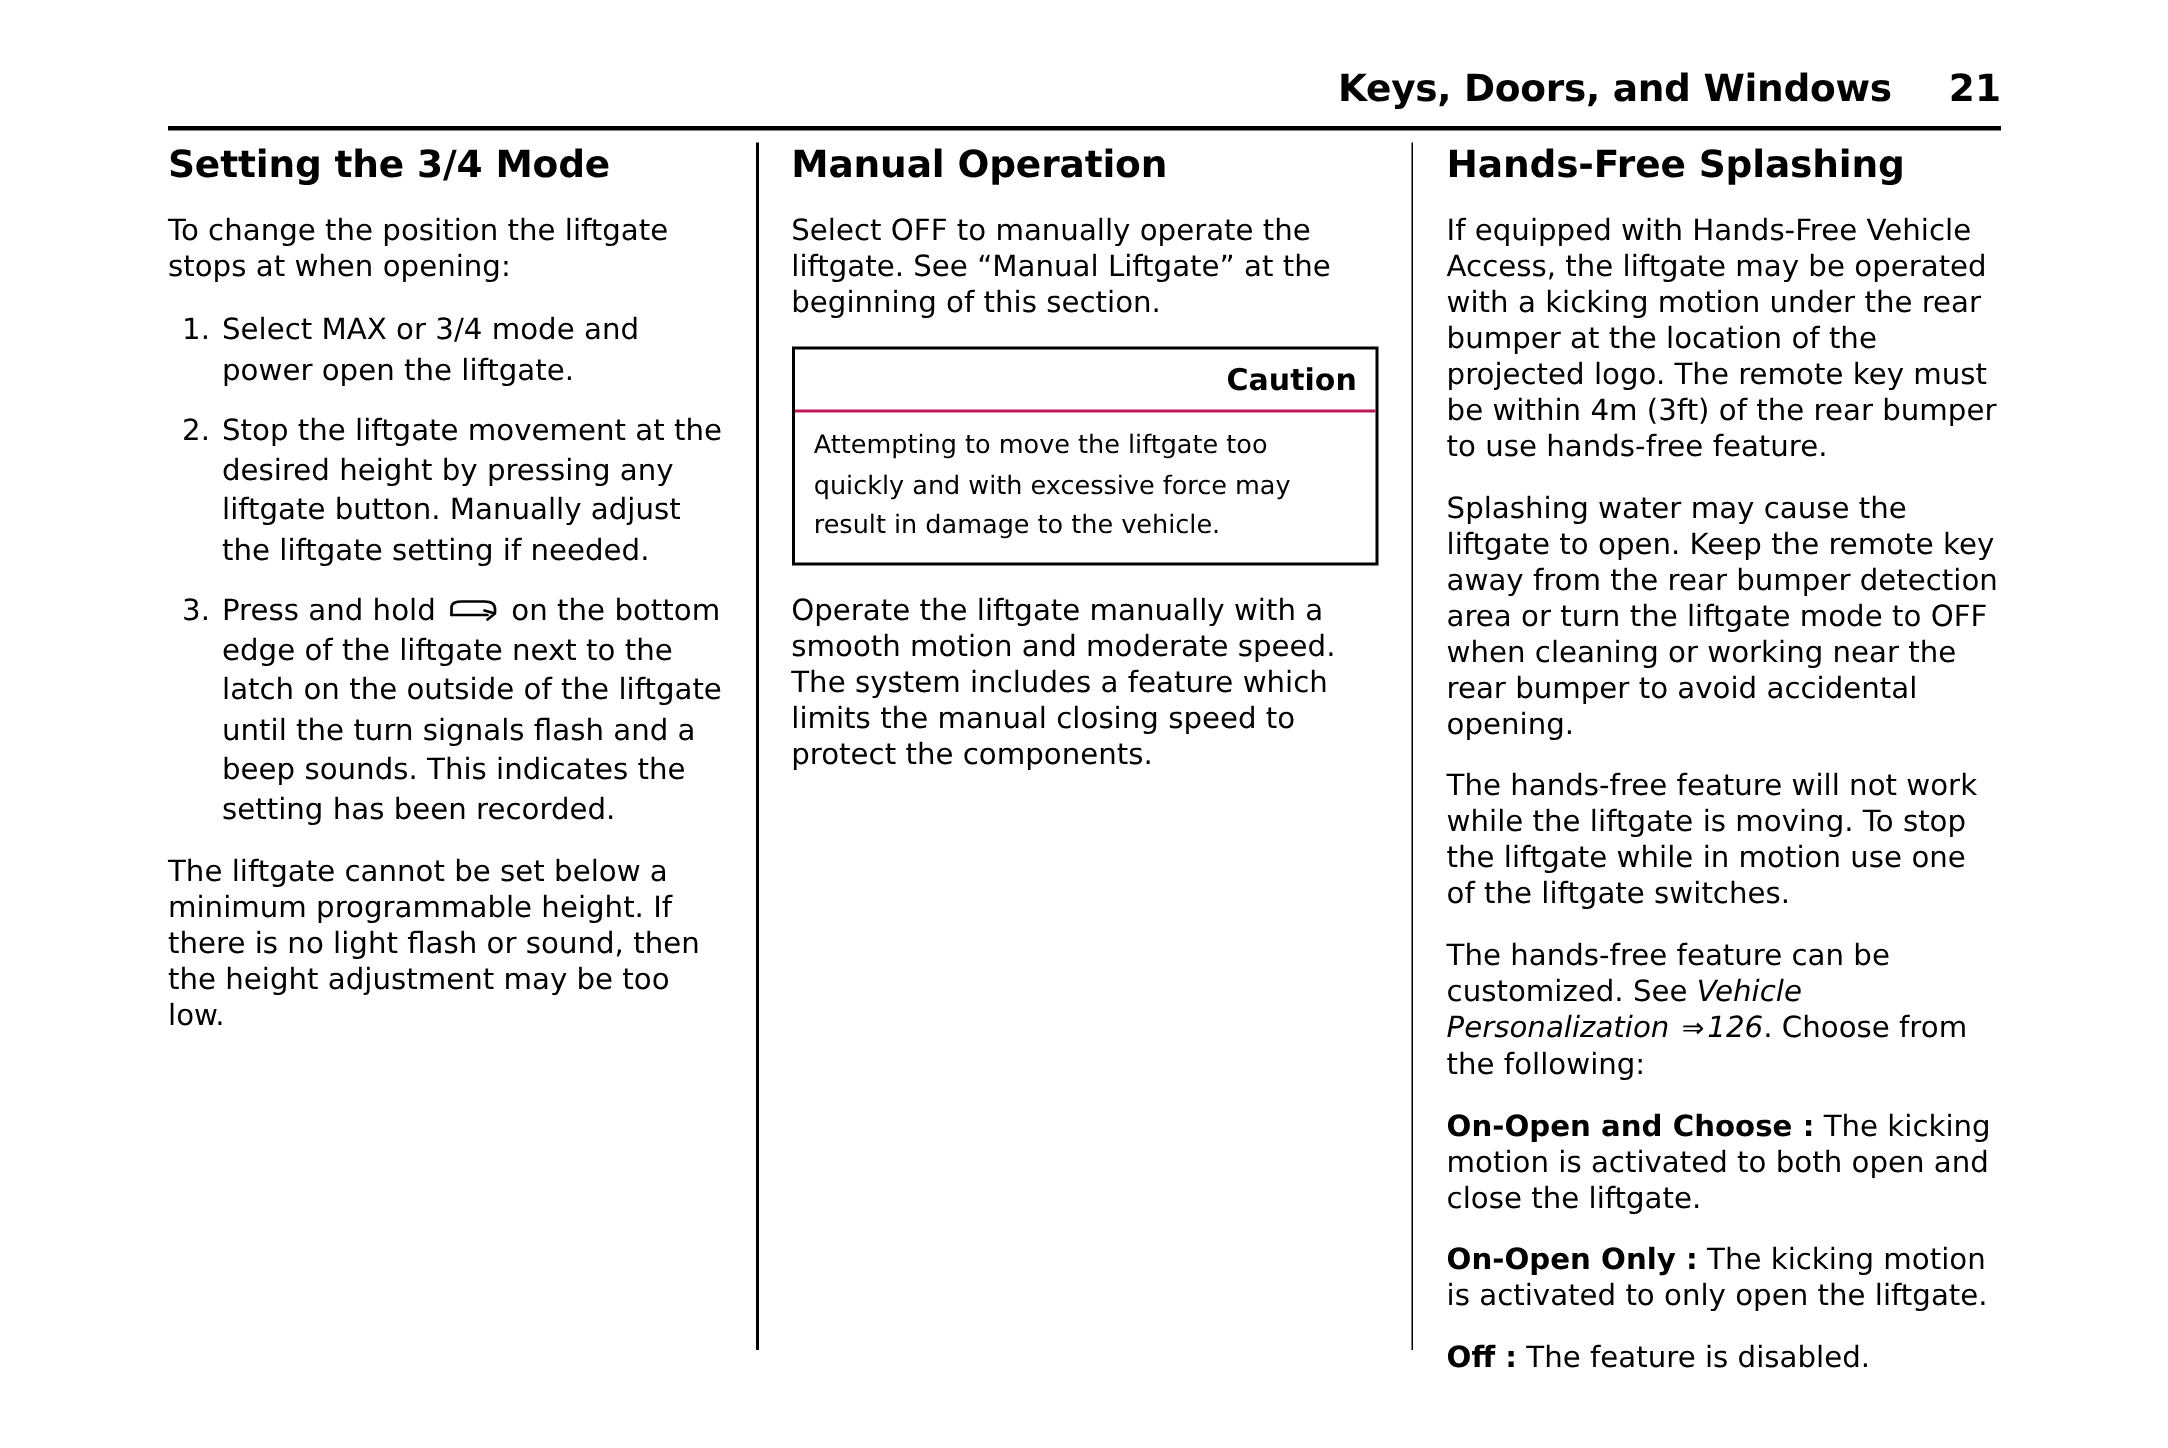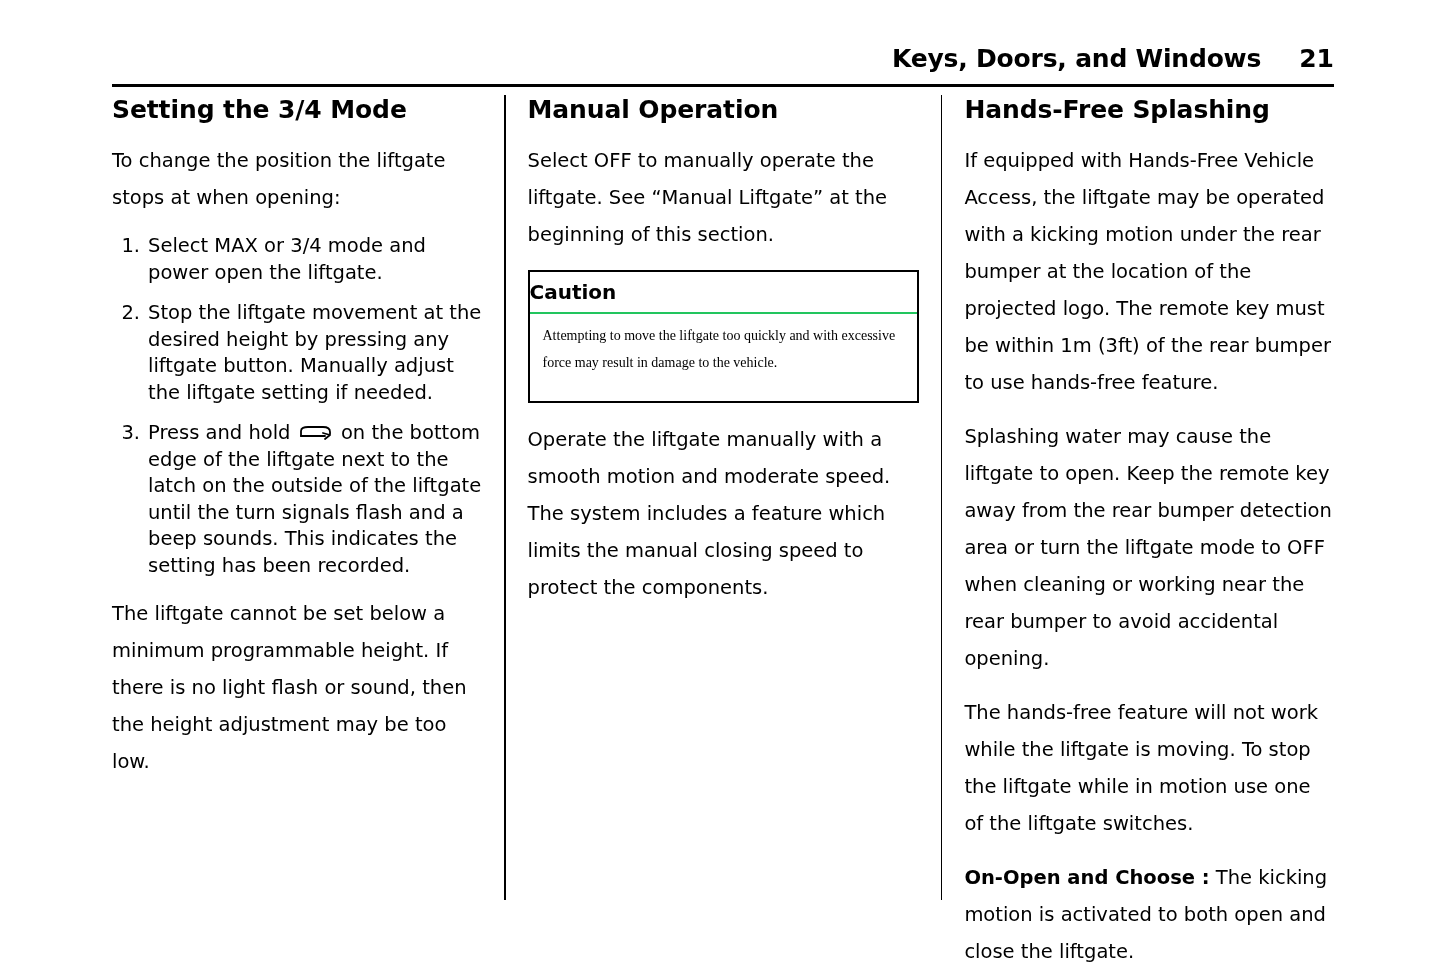--- a/index.html
+++ b/index.html
@@ -72,21 +72,21 @@
     height: 805px;
   }
   h2.col-title {
     font-size: 25px;
     font-weight: bold;
     margin: 0 0 18px 0;
     letter-spacing: -0.1px;
   }
   p.body {
     font-size: 19.5px;
-    line-height: 37px;
+    line-height: 24px;
     margin: 0 0 17px 0;
   }
   ol.steps {
     margin: 0 0 16px 0;
     padding: 0;
     list-style: none;
   }
   ol.steps li {
     font-size: 19.5px;
     line-height: 26.5px;
@@ -102,31 +102,30 @@
     text-align: right;
   }
   
   .caution {
     border: 2px solid #000;
     margin: 2px 0 18px 0;
     width: 391px;
     box-sizing: border-box;
   }
   .caution-head {
-    text-align: left;
+    text-align: right;
     font-size: 20px;
     font-weight: bold;
     padding: 8px 12px 8px 0;
-    border-bottom: 2px solid #22c55e;
+    border-bottom: 2px solid #be185d;
   }
   .caution-body {
-    font-size: 14px;
+    font-size: 17px;
     line-height: 26.5px;
-    padding: 9px 13px 25px 13px;
-    font-family: Liberation Serif, serif;
+    padding: 9px 13px 11px 13px;
   }
   .term {
     font-weight: bold;
   }
   .italic {
     font-style: italic;
   }
   .liftgate-glyph {
     display: inline-block;
     width: 34px;
@@ -191,24 +190,29 @@
         <div class="caution-head">Caution</div>
         <div class="caution-body">Attempting to move the liftgate too quickly and with excessive force may result in damage to the vehicle.</div>
       </div>
       <p class="body">Operate the liftgate manually with a smooth motion and moderate speed. The system includes a feature which limits the manual closing speed to protect the components.</p>
     </div>
 
     <div class="col-sep"></div>
 
     <div class="col">
       <h2 class="col-title">Hands-Free Splashing</h2>
-      <p class="body">If equipped with Hands-Free Vehicle Access, the liftgate may be operated with a kicking motion under the rear bumper at the location of the projected logo. The remote key must be within 1m (3ft) of the rear bumper to use hands-free feature.</p>
+      <p class="body">If equipped with Hands-Free Vehicle Access, the liftgate may be operated with a kicking motion under the rear bumper at the location of the projected logo. The remote key must be within 4m (3ft) of the rear bumper to use hands-free feature.</p>
       <p class="body">Splashing water may cause the liftgate to open. Keep the remote key away from the rear bumper detection area or turn the liftgate mode to OFF when cleaning or working near the rear bumper to avoid accidental opening.</p>
       <p class="body">The hands-free feature will not work while the liftgate is moving. To stop the liftgate while in motion use one of the liftgate switches.</p>
       <p class="body">
+        <span>The hands-free feature can be customized. See</span>
+        <span class="italic">Vehicle Personalization</span>
+        <span class="arrow-glyph">⇒</span><span class="italic">126</span><span>. Choose from the following:</span>
+      </p>
+      <p class="body">
         <span class="term">On-Open and Choose :</span>
         <span>The kicking motion is activated to both open and close the liftgate.</span>
       </p>
       <p class="body">
         <span class="term">On-Open Only :</span>
         <span>The kicking motion is activated to only open the liftgate.</span>
       </p>
       <p class="body">
         <span class="term">Off :</span>
         <span>The feature is disabled.</span>

